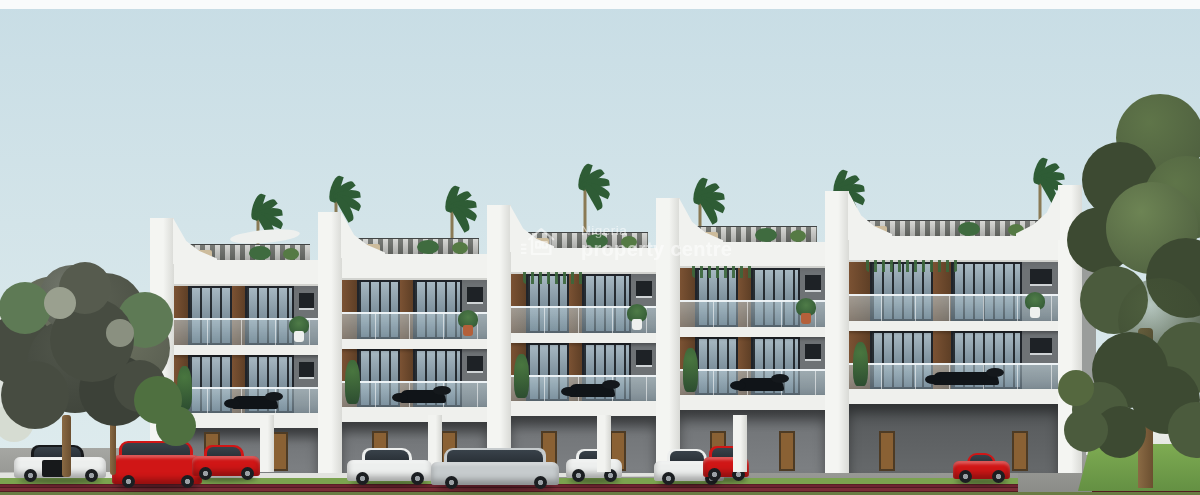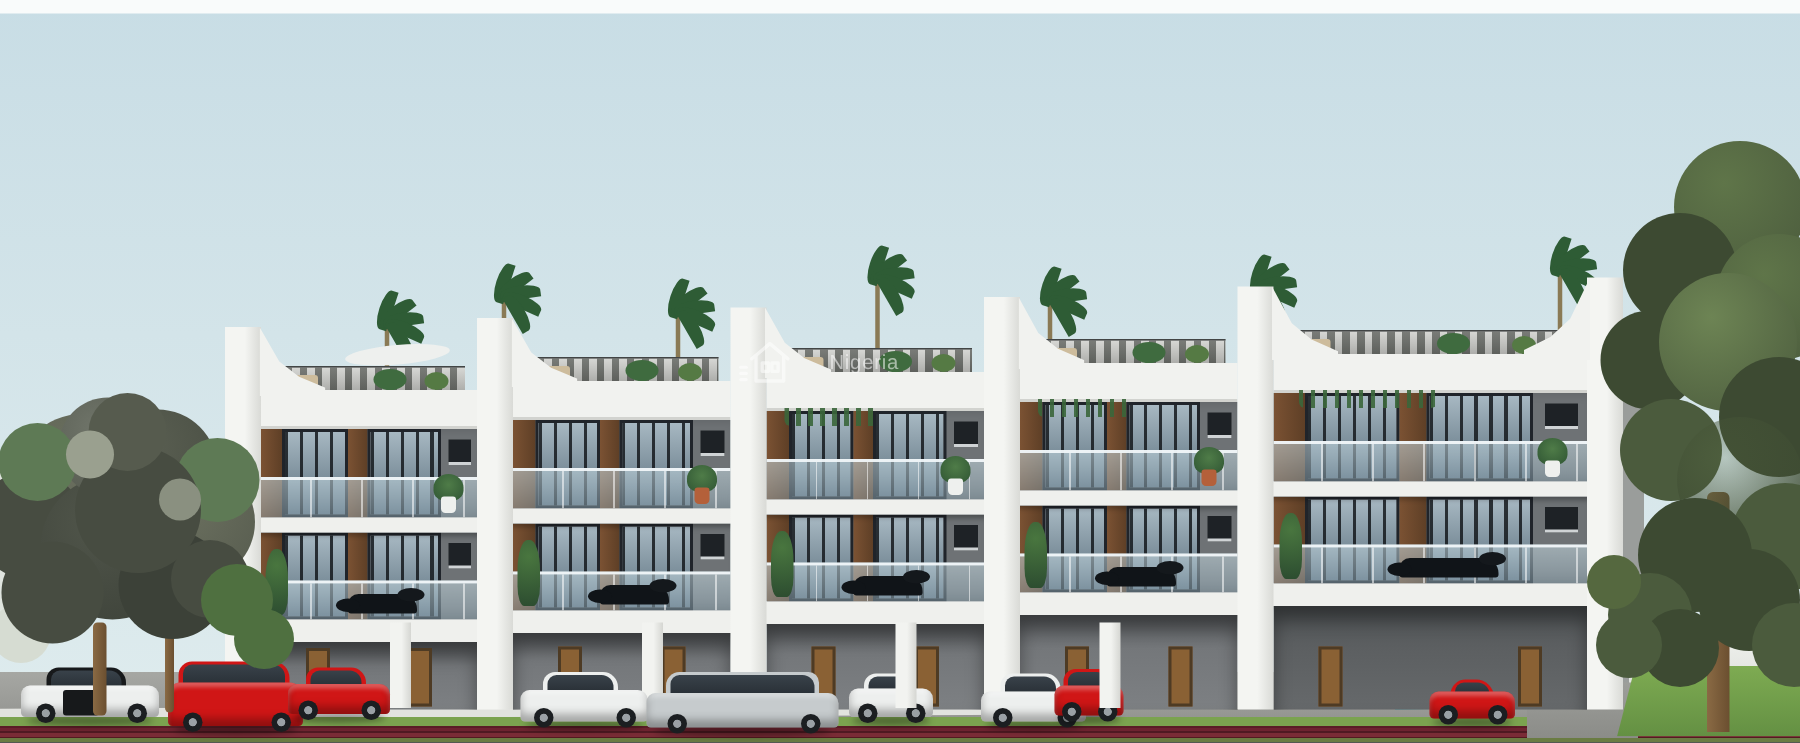--- a/index.html
+++ b/index.html
@@ -87,21 +87,21 @@
   .car.suv .c-cabin{left:8%;width:82%;bottom:56%;height:44%;border-radius:9px 11px 0 0;}
   .car.estate .c-cabin{left:10%;width:80%;border-radius:9px 7px 0 0;}
   .car.coupe .c-cabin{left:24%;width:52%;height:42%;border-radius:10px 12px 0 0;}
   .car.hatch .c-cabin{left:12%;width:72%;border-radius:8px 6px 0 0;}
   .car.twotone .c-cabin{background:#17191b;}
   .car.twotone .c-body::after{content:"";position:absolute;left:30%;top:15%;width:26%;height:80%;background:#17191b;border-radius:2px;}
   
   .blob{position:absolute;border-radius:50%;}
   .trunk{position:absolute;background:linear-gradient(90deg,#8a6a44,#6b4f30);border-radius:3px;}
   
-  .watermark{position:absolute;left:492px;top:224px;display:flex;align-items:center;gap:13px;opacity:.55;z-index:10;}
+  .watermark{position:absolute;left:520px;top:224px;display:flex;align-items:center;gap:13px;opacity:.55;z-index:10;}
   .wm-text{display:flex;flex-direction:column;line-height:1.05;color:#fff;}
   .wm-line1{font-size:13.5px;letter-spacing:.5px;font-weight:400;}
   .wm-line2{font-size:20px;font-weight:600;letter-spacing:.3px;}
 </style>
 </head>
 <body>
 
 <div id="stage">
   <div class="sky-topstrip"></div>
 
@@ -490,15 +490,16 @@
         <rect x="24.5" y="19" width="4.5" height="6"></rect>
       </g>
       <g stroke="#ffffff" stroke-width="2.2" stroke-linecap="round">
         <path d="M2 22 H6"></path>
           <path d="M2 26.5 H6"></path>
           <path d="M2 31 H6"></path>
       </g>
     </svg>
     <div class="wm-text">
       <span class="wm-line1">Nigeria</span>
+      <span class="wm-line2">property centre</span>
     </div>
   </div>
 </div>
 
 </body></html>

